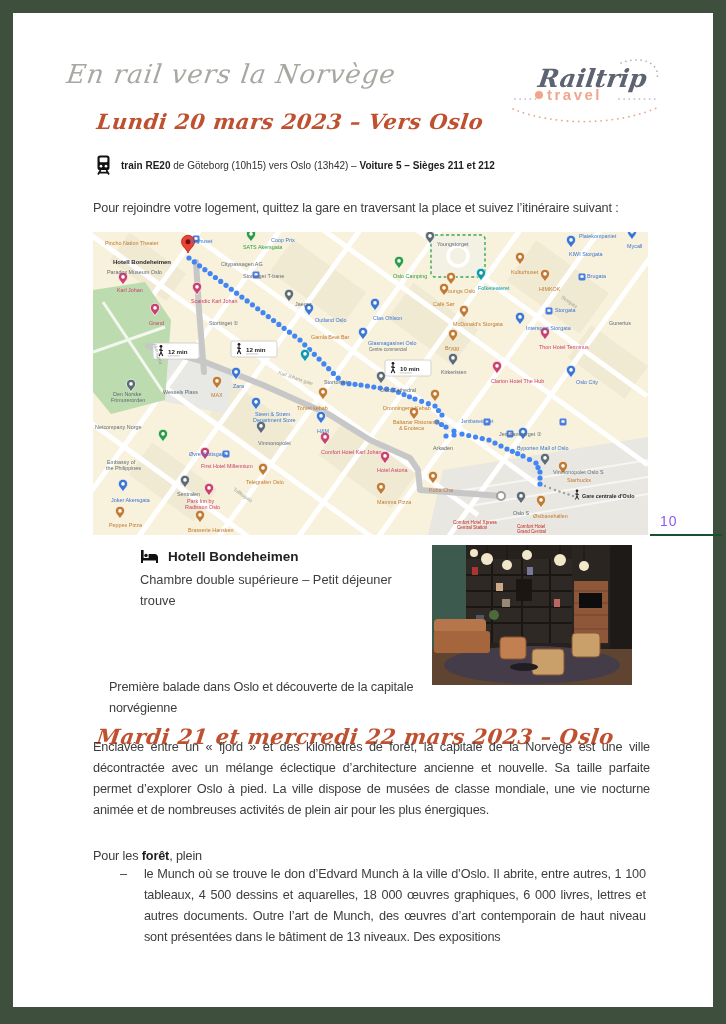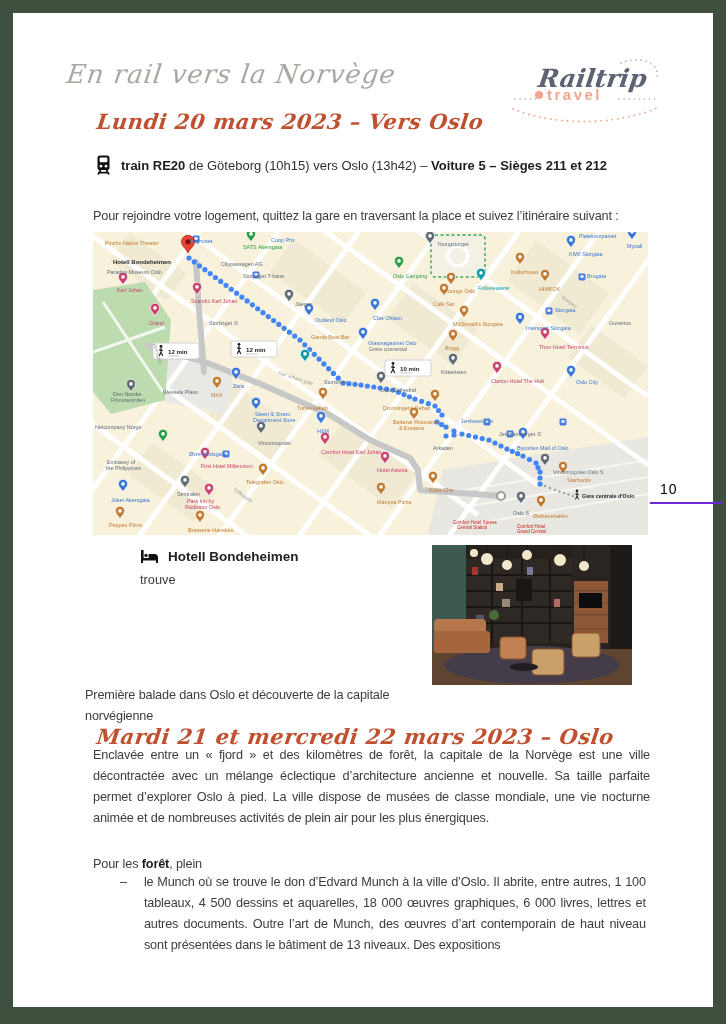--- a/index.html
+++ b/index.html
@@ -4,30 +4,30 @@
 <style>
   html,body{margin:0;padding:0;background:#3f4f3d;font-family:"Liberation Sans",sans-serif;}
   #stage{position:relative;width:726px;height:1024px;background:#3f4f3d;overflow:hidden;}
   #page{position:absolute;left:13px;top:13px;width:700px;height:994px;background:#ffffff;}
   .abs{position:absolute;}
   .script{font-family:"DejaVu Serif",serif;font-style:italic;}
   #hdr{left:54px;top:46px;font-size:26px;color:#a6a9a1;letter-spacing:1px;transform:skewX(-8deg);}
   .dayhead{font-family:"DejaVu Serif",serif;font-style:italic;font-weight:bold;color:#bf5030;font-size:21px;letter-spacing:.5px;transform:skewX(-7deg);}
   #day1{left:84px;top:96px;}
   #day2{left:84px;top:711px;}
-  .body-txt{font-size:12.7px;line-height:1.65;color:#3d3d3d;letter-spacing:-.15px;margin-top:8px;}
-  #trainrow{left:82px;top:142px;display:flex;align-items:center;gap:9px;color:#303030;font-size:13px;}
+  .body-txt{font-size:12.7px;line-height:1.65;color:#3d3d3d;letter-spacing:-.15px;}
+  #trainrow{left:82px;top:142px;display:flex;align-items:center;gap:9px;color:#303030;font-size:10px;}
   #para1{left:80px;top:185px;width:556px;text-align:justify;}
   #mapbox{left:80px;top:219px;width:555px;height:303px;overflow:hidden;background:#f8f1dc;}
-  #pagenum{left:637px;top:468px;width:62px;color:#000000;font-size:14px;letter-spacing:1px;border-bottom:2px solid #6d28d9;padding:0 0 5px 10px;}
+  #pagenum{left:637px;top:500px;width:62px;color:#8b5cf6;font-size:14px;letter-spacing:1px;border-bottom:2px solid #14532d;padding:0 0 5px 10px;}
   #hotelblock{left:127px;top:536px;width:300px;color:#3d3d3d;}
   #hotelname{display:flex;align-items:center;gap:9px;font-weight:bold;font-size:13.5px;color:#222;margin-bottom:6px;}
   #hoteldetails{font-size:12.8px;line-height:1.62;}
   #photo{left:419px;top:532px;width:200px;height:140px;}
-  #walkpara{left:72px;top:664px;width:348px;}
+  #walkpara{left:96px;top:664px;width:348px;}
   #para2{left:80px;top:724px;width:557px;text-align:justify;}
   #museline{left:80px;top:833px;}
   #bullet{left:107px;top:851px;width:532px;display:flex;gap:17px;}
   #bullet .btxt{width:502px;text-align:justify;}
   b{color:#1d1d1d;}
   #logo{left:494px;top:34px;}
 </style>
 </head>
 <body>
 
@@ -555,20 +555,21 @@
 
     <div id="hotelblock" class="abs">
       <div id="hotelname">
         <svg width="19" height="15" viewBox="0 0 19 15">
           <path fill="#111" d="M1 1 v13 h2 v-2.6 h13 v2.6 h2 V8.2 c0-1.8-1.4-3.2-3.2-3.2 H8.6 v4 H3.6 V1 z"></path>
           <circle cx="6" cy="6.4" r="1.7" fill="#111"></circle>
         </svg>
         <span>Hotell Bondeheimen</span>
       </div>
       <div id="hoteldetails">
+        <div>Chambre double supérieure – Petit déjeuner</div>
         <div>trouve</div>
       </div>
     </div>
 
     <svg id="photo" class="abs" width="200" height="140" viewBox="0 0 200 140">
       <rect width="200" height="140" fill="#26211d"></rect>
       <rect x="0" y="0" width="34" height="140" fill="#3d5a4e"></rect>
       <rect x="140" y="0" width="38" height="110" fill="#2b2521"></rect>
       <rect x="142" y="36" width="34" height="62" fill="#8f5739"></rect>
       <path d="M142 46 h34 M142 58 h34 M142 70 h34 M142 84 h34" stroke="#7c4a30" stroke-width="1.5"></path>

